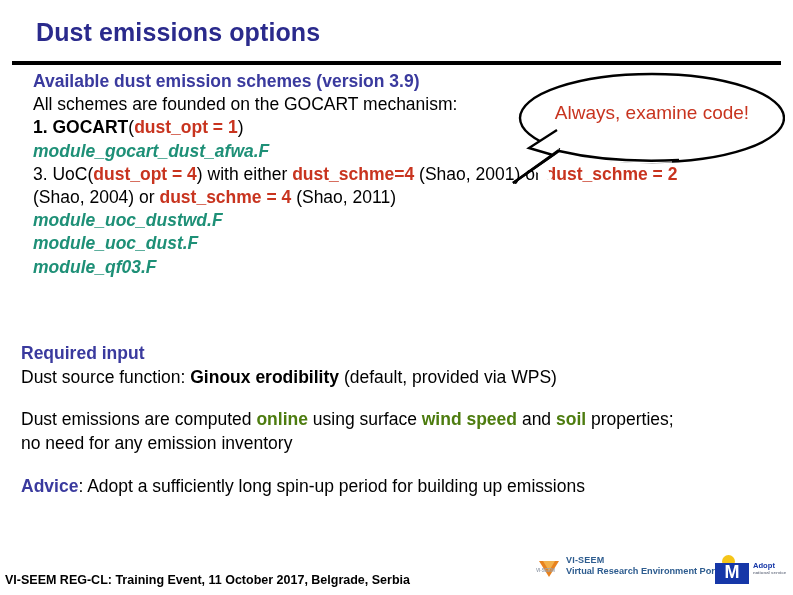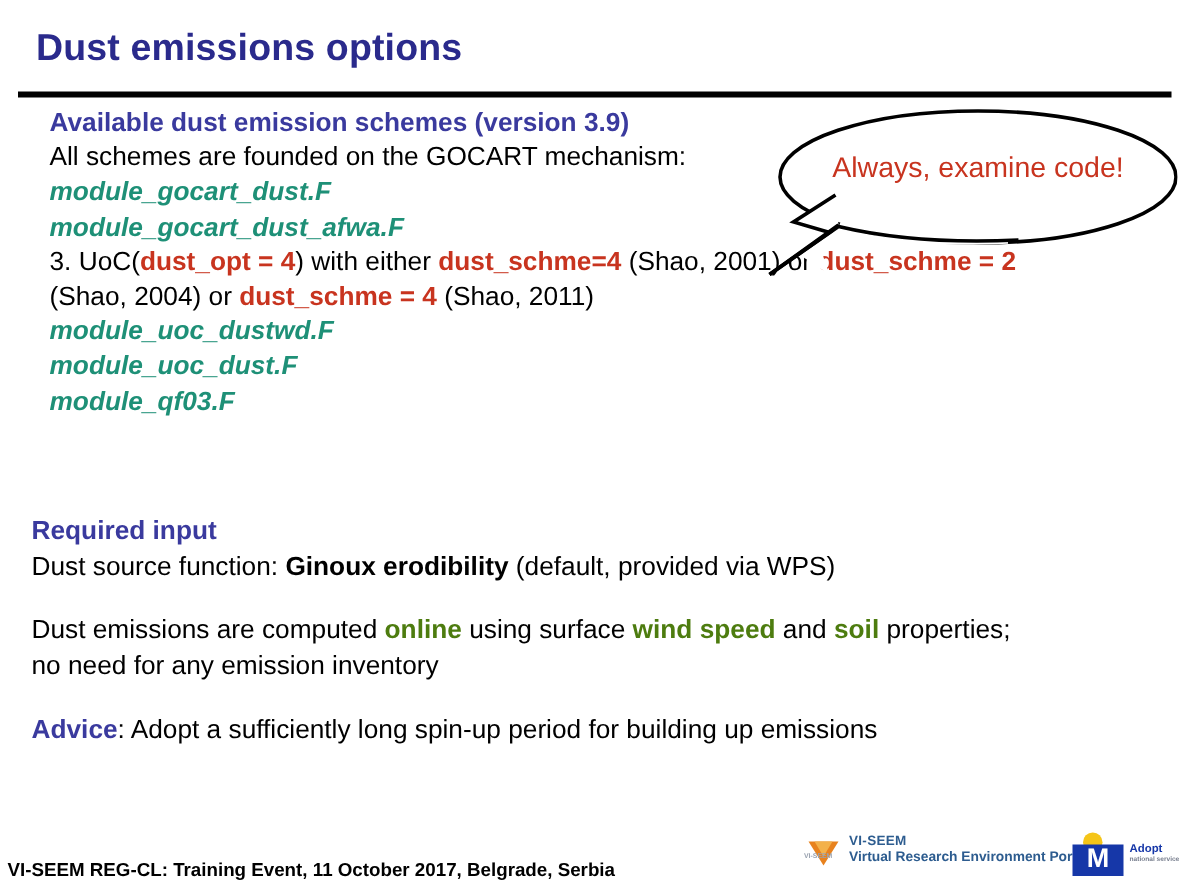--- a/index.html
+++ b/index.html
@@ -18,21 +18,21 @@
   #slide {
     position: absolute;
     left: 0; top: 0;
     width: 793px;
     height: 595px;
   }
 
   
   .slide-title {
     position: absolute;
-    left: 24px;
+    left: 36px;
     top: 18px;
     font-size: 25px;
     font-weight: bold;
     color: #2A2A8C;
     letter-spacing: 0.1px;
     white-space: nowrap;
     text-align: right;
   }
 
   
@@ -219,24 +219,24 @@
   <div class="body-block">
 
     <div class="ln">
       <span class="c-head">Available dust emission schemes (version 3.9)</span>
     </div>
 
     <div class="ln">
       <span>All schemes are founded on the GOCART mechanism:</span>
     </div>
 
-
-    <div class="ln">
-      <span class="c-green">module_gocart_dust.F</span>
-    </div>
+    <div class="ln">
+      <span class="c-bold">1. GOCART</span><span>(</span><span class="c-red">dust_opt = 1</span><span>)</span>
+    </div>
+
 
 
     <div class="ln">
       <span class="c-green">module_gocart_dust_afwa.F</span>
     </div>
 
     <div class="ln wrap">
       <span>3. UoC</span><span>(</span><span class="c-red">dust_opt = 4</span><span>)</span><span> with either </span><span class="c-red">dust_schme=4</span><span> (Shao, 2001) or </span><span class="c-red">dust_schme = 2</span>
     </div>
 

